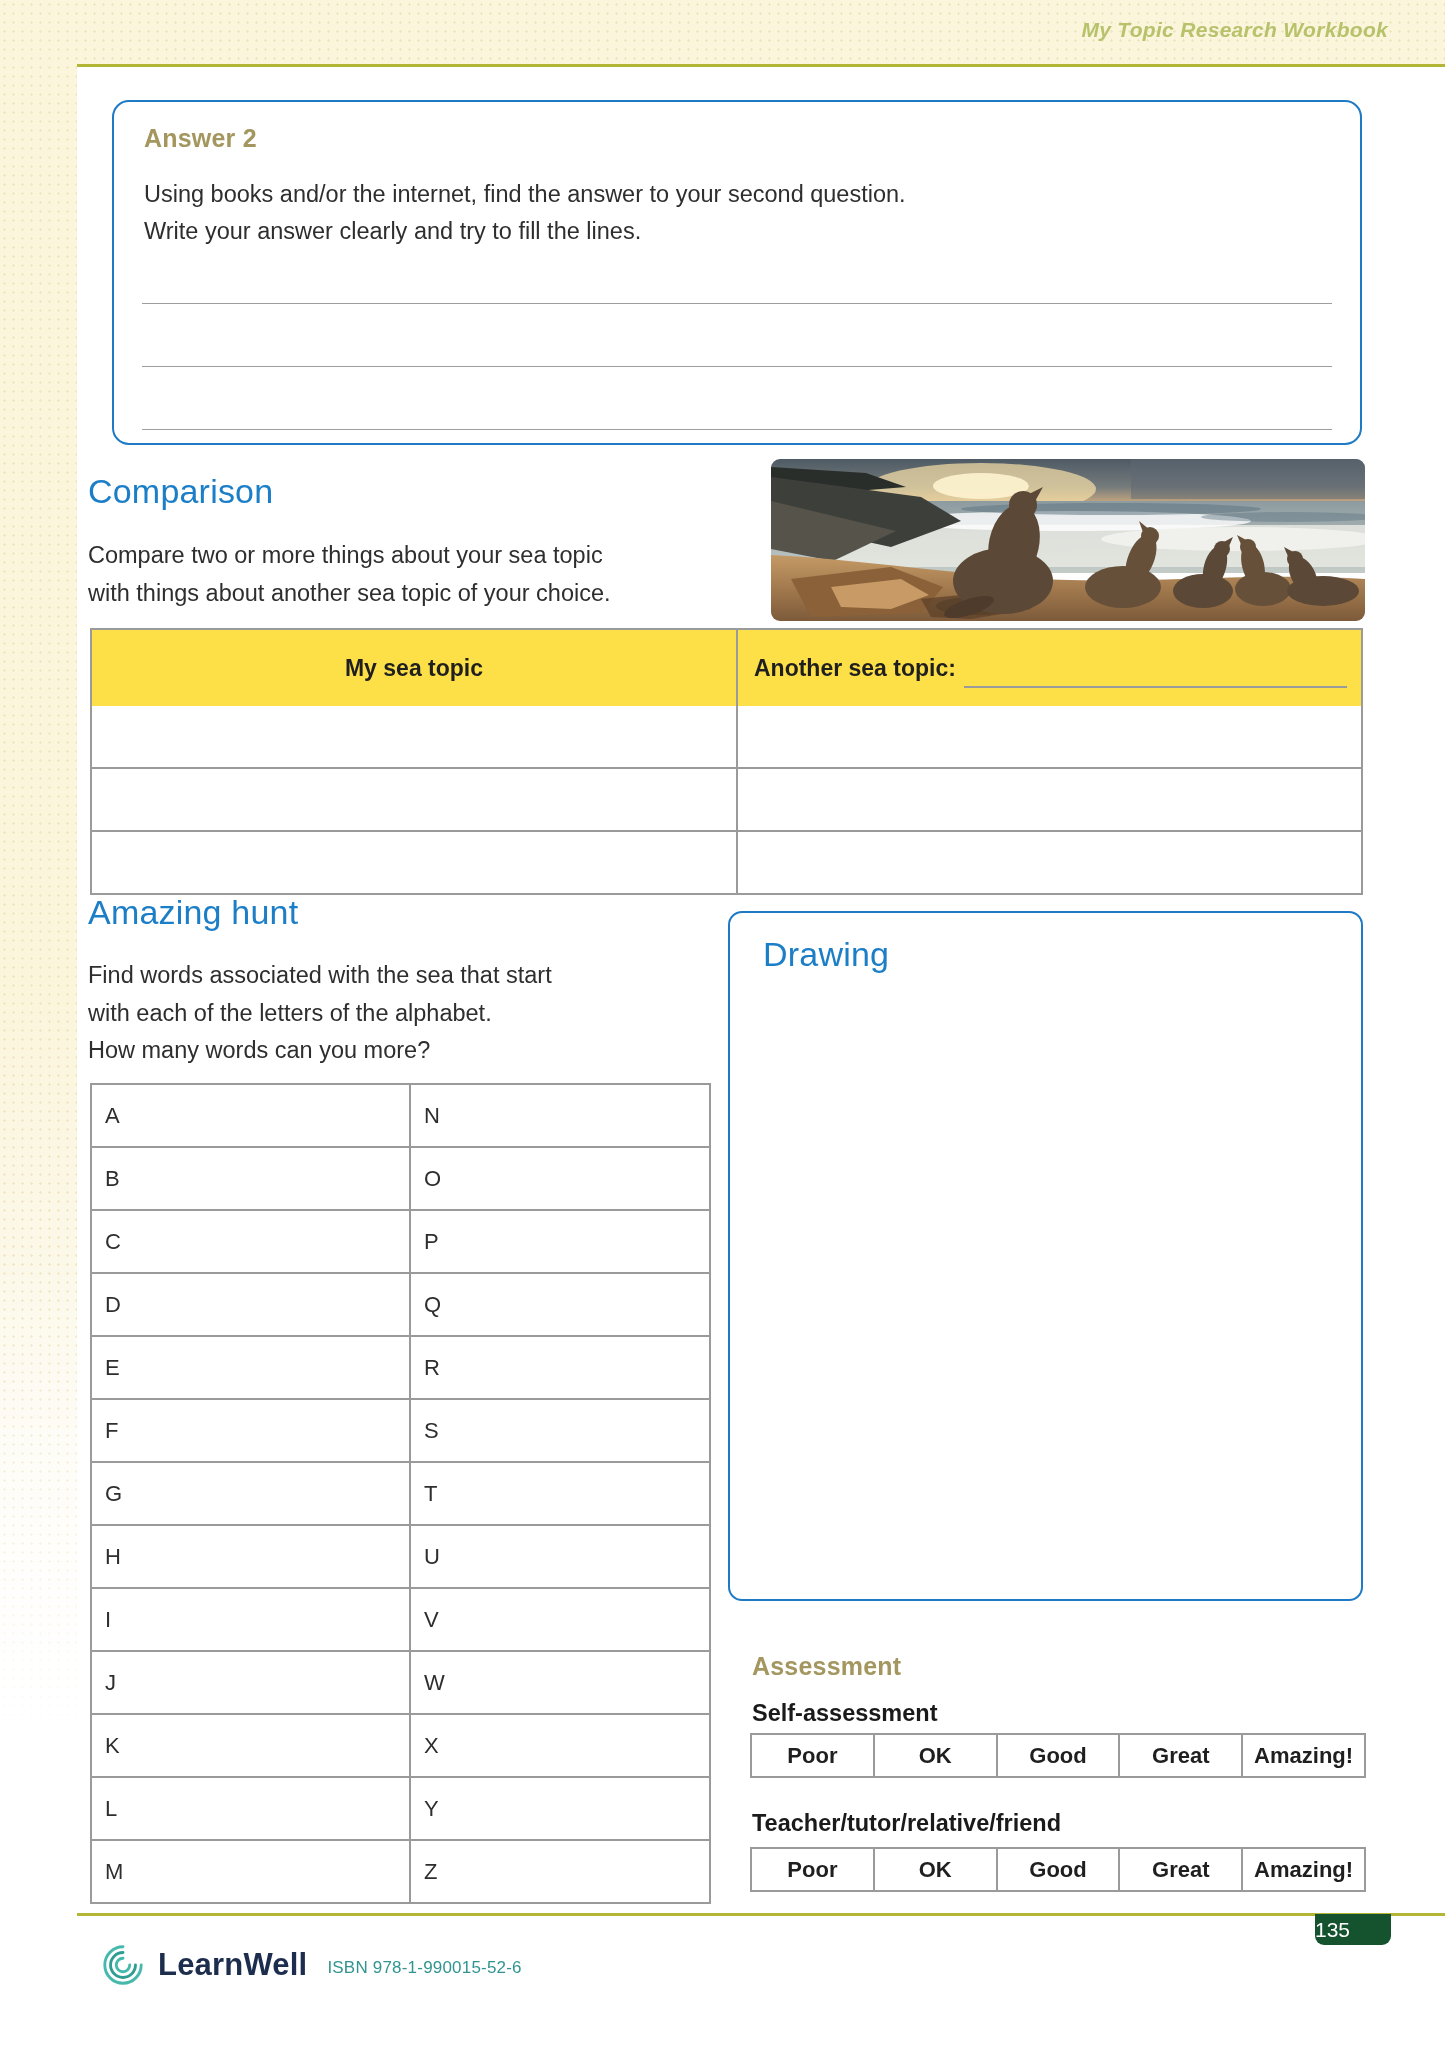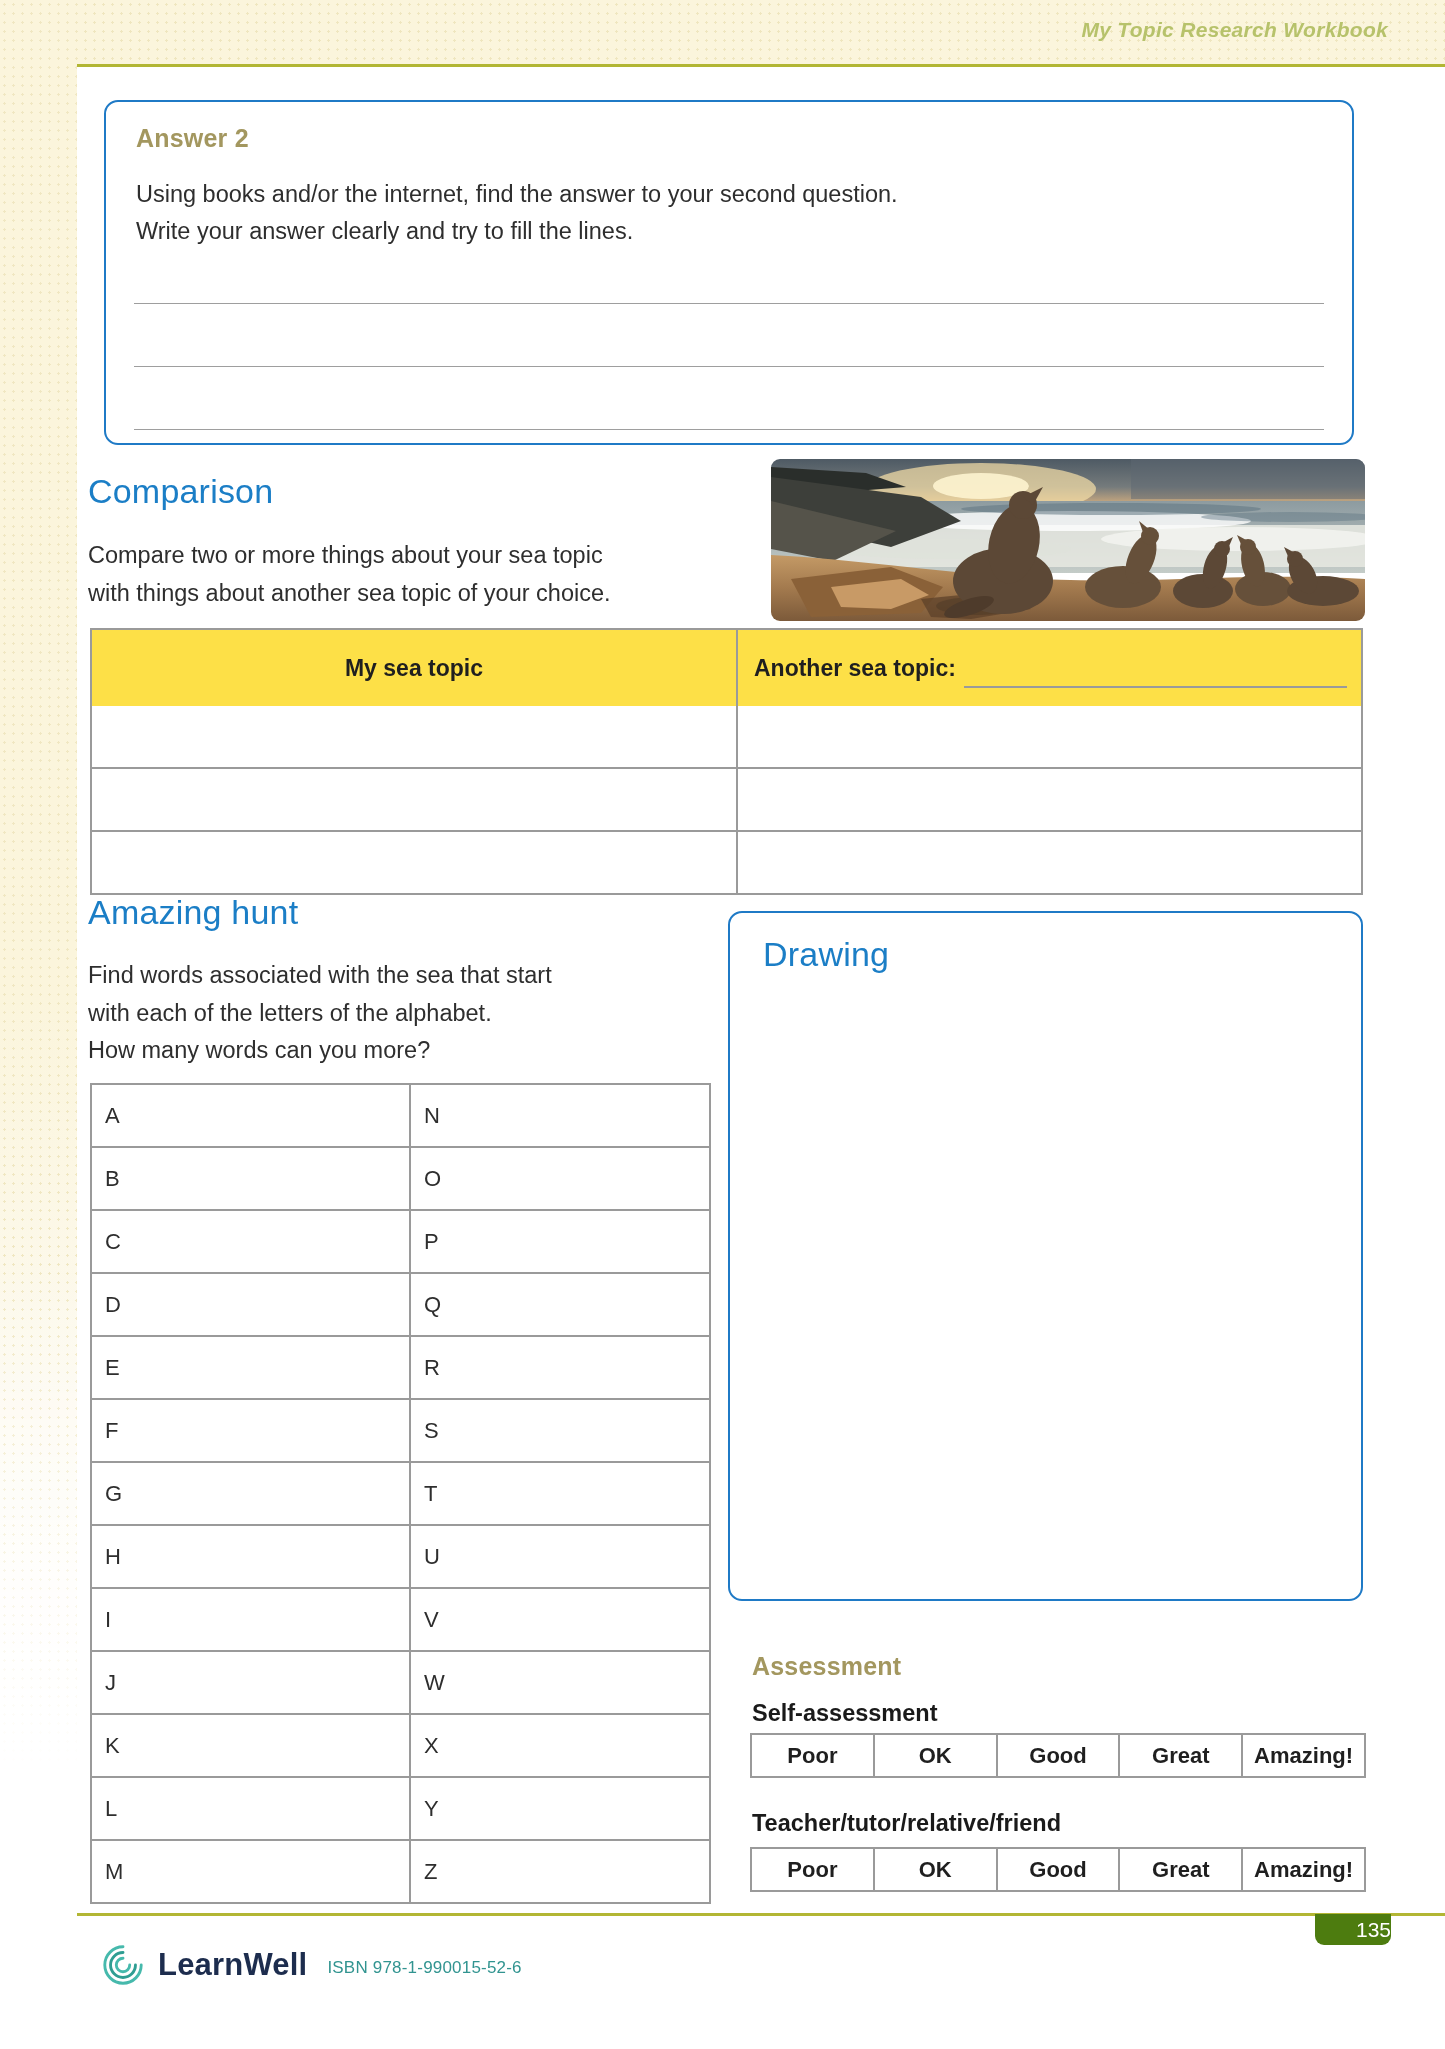--- a/index.html
+++ b/index.html
@@ -25,21 +25,21 @@
   .header-title{
     position:absolute;top:18px;right:57px;
     font-size:21px;font-weight:bold;font-style:italic;color:#b7c26b;letter-spacing:.3px;
   }
   .rule{position:absolute;height:3px;background:#b2b634;}
   .rule.top{left:77px;top:64px;width:1368px;}
   .rule.bottom{left:77px;top:1913px;width:1368px;}
 
   
   .blue-box{position:absolute;border:2.5px solid #1f7ac6;border-radius:14px;background:#fff;}
-  .answer-box{left:104px;top:100px;width:1246px;height:341px;}
+  .answer-box{left:112px;top:100px;width:1246px;height:341px;border-radius:17px;}
   .drawing-box{left:728px;top:911px;width:631px;height:686px;}
 
   .gold-heading{font-size:25px;font-weight:bold;color:#a3975f;letter-spacing:.2px;}
   .answer-box .gold-heading{position:absolute;left:30px;top:22px;}
   .answer-para{position:absolute;left:30px;top:74px;font-size:23.5px;line-height:37px;color:#2e2e2e;}
   .answer-para span{display:block;}
   .write-line{position:absolute;left:28px;width:1190px;border-top:1.5px solid #9e9e9e;}
 
   .blue-heading{font-size:34px;color:#1b7ec6;letter-spacing:.2px;}
   .h-comparison{position:absolute;left:88px;top:472px;}
@@ -84,22 +84,22 @@
   .l-teacher{left:752px;top:1810px;}
   .as-table{position:absolute;left:750px;width:616px;height:45px;display:flex;border:2px solid #9a9a9a;box-sizing:border-box;background:#fff;}
   .as-self{top:1733px;}
   .as-teacher{top:1847px;}
   .as-cell{flex:1;display:flex;align-items:center;justify-content:center;font-size:22px;color:#1f1f1f;box-sizing:border-box;font-weight:bold;}
   .as-cell + .as-cell{border-left:2px solid #9a9a9a;}
 
   
   .page-badge{
     position:absolute;left:1315px;top:1914px;width:76px;height:31px;
-    background:#4d7c0f;border-radius:0 0 9px 9px;color:#ffffff;
-    font-size:21px;line-height:31px;text-align:right;
+    background:#14532d;border-radius:0 0 9px 9px;color:#ffffff;
+    font-size:21px;line-height:31px;text-align:left;
   }
   .brand-row{position:absolute;left:100px;top:1941px;display:flex;align-items:center;}
   .brand-name{font-size:31px;font-weight:bold;color:#1d2d4e;margin-left:12px;letter-spacing:.2px;}
   .isbn{font-size:17px;color:#319490;margin-left:20px;position:relative;top:3px;letter-spacing:.2px;}
 </style>
 </head>
 <body>
 
 <div class="page">
 

